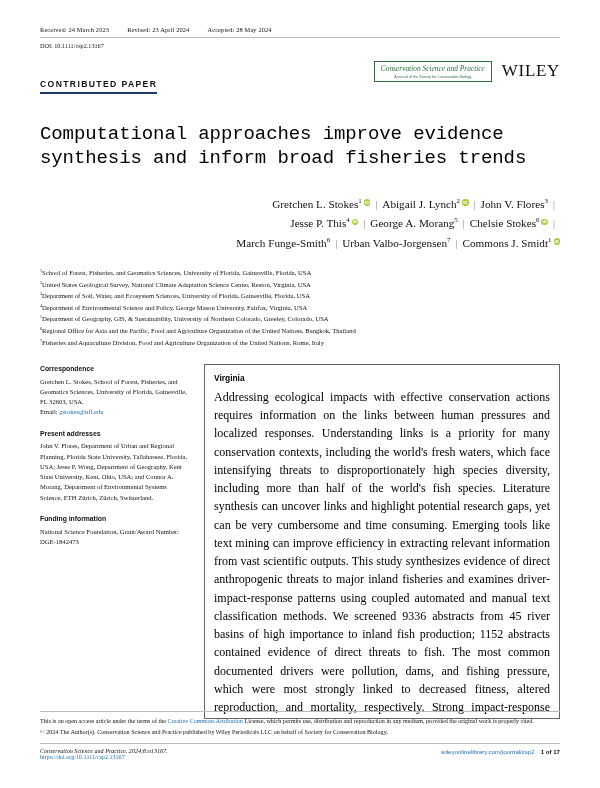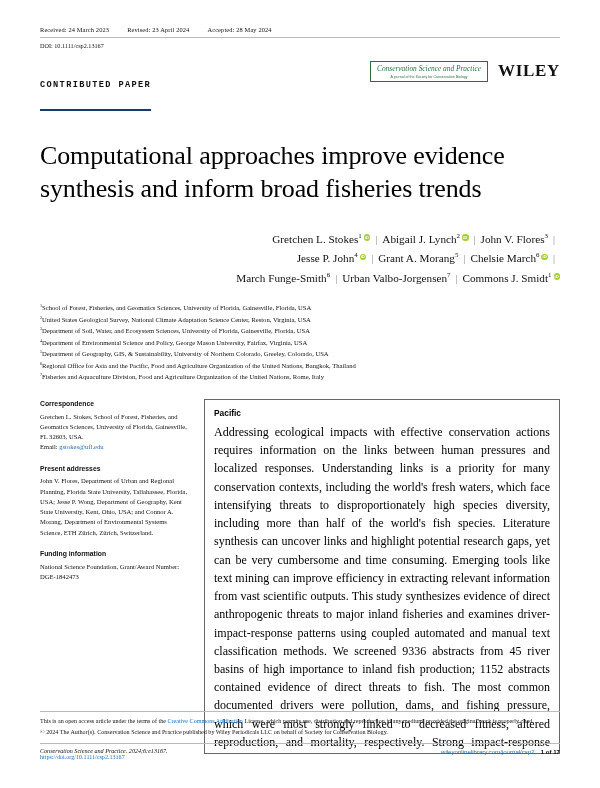--- a/index.html
+++ b/index.html
@@ -42,26 +42,26 @@
 
   
   .banner {
     display: flex;
     align-items: flex-start;
     justify-content: space-between;
     margin-top: 12px;
   }
   .cp-wrap { padding-top: 12px; }
   .contributed {
-    font-family: Liberation Mono, monospace;
+    font-family: Liberation Sans, sans-serif;
     font-size: 8.6px;
     font-weight: bold;
     letter-spacing: 0.16em;
     color: #111;
-    padding-bottom: 19px;
+    padding-bottom: 3px;
     border-bottom: 2.2px solid #1a3a6b;
     display: inline-block;
   }
   .logos {
     display: flex;
     align-items: center;
     gap: 10px;
   }
   .csp-logo {
     border: 0.8px solid #2f6f3f;
@@ -81,27 +81,27 @@
     font-size: 3.6px;
     color: #2f6f3f;
     display: block;
     margin-top: 1px;
   }
   .wiley {
     font-family: "Liberation Serif", serif;
     font-size: 17px;
     letter-spacing: 0.04em;
     color: #111;
-    font-weight: bold;
+    font-weight: normal;
   }
 
   
   h1.title {
-    font-family: Liberation Serif, serif;
-    font-size: 26px;
+    font-family: Liberation Mono, monospace;
+    font-size: 19px;
     font-weight: normal;
     line-height: 1.28;
     margin: 28px 0 16px 0;
     letter-spacing: -0.005em;
   }
 
   
   .authors {
     margin-top: 24px;
     font-family: "Liberation Serif", serif;
@@ -253,21 +253,21 @@
         <span class="t2">A journal of the Society for Conservation Biology</span>
       </div>
       <div class="wiley">WILEY</div>
     </div>
   </div>
 
   <h1 class="title">Computational approaches improve evidence synthesis and inform broad fisheries trends</h1>
 
   <div class="authors">
     <span><span>Gretchen L. Stokes</span><sup>1</sup><span class="orcid"></span></span><span class="sep">|</span><span><span>Abigail J. Lynch</span><sup>2</sup><span class="orcid"></span></span><span class="sep">|</span><span><span>John V. Flores</span><sup>3</sup></span><span class="sep">|</span><br>
-    <span><span>Jesse P. John</span><sup>4</sup><span class="orcid"></span></span><span class="sep">|</span><span><span>Grant A. Morang</span><sup>5</sup></span><span class="sep">|</span><span><span>Chelsie March</span><sup>6</sup><span class="orcid"></span></span><span class="sep">|</span><br>
+    <span><span>Jesse P. This</span><sup>4</sup><span class="orcid"></span></span><span class="sep">|</span><span><span>George A. Morang</span><sup>5</sup></span><span class="sep">|</span><span><span>Chelsie Stokes</span><sup>6</sup><span class="orcid"></span></span><span class="sep">|</span><br>
     <span><span>March Funge-Smith</span><sup>6</sup></span><span class="sep">|</span><span><span>Urban Valbo-Jorgensen</span><sup>7</sup></span><span class="sep">|</span><span><span>Commons J. Smidt</span><sup>1</sup><span class="orcid"></span></span>
   </div>
 
   <div class="affils">
     <div><sup>1</sup><span>School of Forest, Fisheries, and Geomatics Sciences, University of Florida, Gainesville, Florida, USA</span></div>
     <div><sup>2</sup><span>United States Geological Survey, National Climate Adaptation Science Center, Reston, Virginia, USA</span></div>
     <div><sup>3</sup><span>Department of Soil, Water, and Ecosystem Sciences, University of Florida, Gainesville, Florida, USA</span></div>
     <div><sup>4</sup><span>Department of Environmental Science and Policy, George Mason University, Fairfax, Virginia, USA</span></div>
     <div><sup>5</sup><span>Department of Geography, GIS, &amp; Sustainability, University of Northern Colorado, Greeley, Colorado, USA</span></div>
     <div><sup>6</sup><span>Regional Office for Asia and the Pacific, Food and Agriculture Organization of the United Nations, Bangkok, Thailand</span></div>
@@ -285,21 +285,21 @@
         <h4>Present addresses</h4>
         <div>John V. Flores, Department of Urban and Regional Planning, Florida State University, Tallahassee, Florida, USA; Jesse P. Wong, Department of Geography, Kent State University, Kent, Ohio, USA; and Connor A. Morang, Department of Environmental Systems Science, ETH Zürich, Zürich, Switzerland.</div>
       </div>
       <div class="block">
         <h4>Funding information</h4>
         <div>National Science Foundation, Grant/Award Number: DGE-1842473</div>
       </div>
     </div>
 
     <div class="col-right">
-      <div class="abs-head">Pacific</div>
+      <div class="abs-head">Virginia</div>
       <p class="abs-text">Addressing ecological impacts with effective conservation actions requires information on the links between human pressures and localized responses. Understanding links is a priority for many conservation contexts, including the world's fresh waters, which face intensifying threats to disproportionately high species diversity, including more than half of the world's fish species. Literature synthesis can uncover links and highlight potential research gaps, yet can be very cumbersome and time consuming. Emerging tools like text mining can improve efficiency in extracting relevant information from vast scientific outputs. This study synthesizes evidence of direct anthropogenic threats to major inland fisheries and examines driver-impact-response patterns using coupled automated and manual text classification methods. We screened 9336 abstracts from 45 river basins of high importance to inland fish production; 1152 abstracts contained evidence of direct threats to fish. The most common documented drivers were pollution, dams, and fishing pressure, which were most strongly linked to decreased fitness, altered reproduction, and mortality, respectively. Strong impact-response links to pollution signal potential bias toward documenting acute threats that appear more visible and immediate impacts. The use of machine learning-based text classification performed best in classifying extraneous information. Results can inform the development of inland fisheries indicators and threat-based metrics, highlight possible evidence gaps in linking global drivers to fishery-level responses, and illustrate</p>
     </div>
   </div>
 
   <div class="footer">
     <div class="license"><span>This is an open access article under the terms of the </span><a href="#">Creative Commons Attribution</a><span> License, which permits use, distribution and reproduction in any medium, provided the original work is properly cited.</span></div>
     <div class="copy">© 2024 The Author(s). Conservation Science and Practice published by Wiley Periodicals LLC on behalf of Society for Conservation Biology.</div>
     <div class="footer-rule">
       <div class="footer-left">
         <i>Conservation Science and Practice. 2024;6:e13167.</i>

